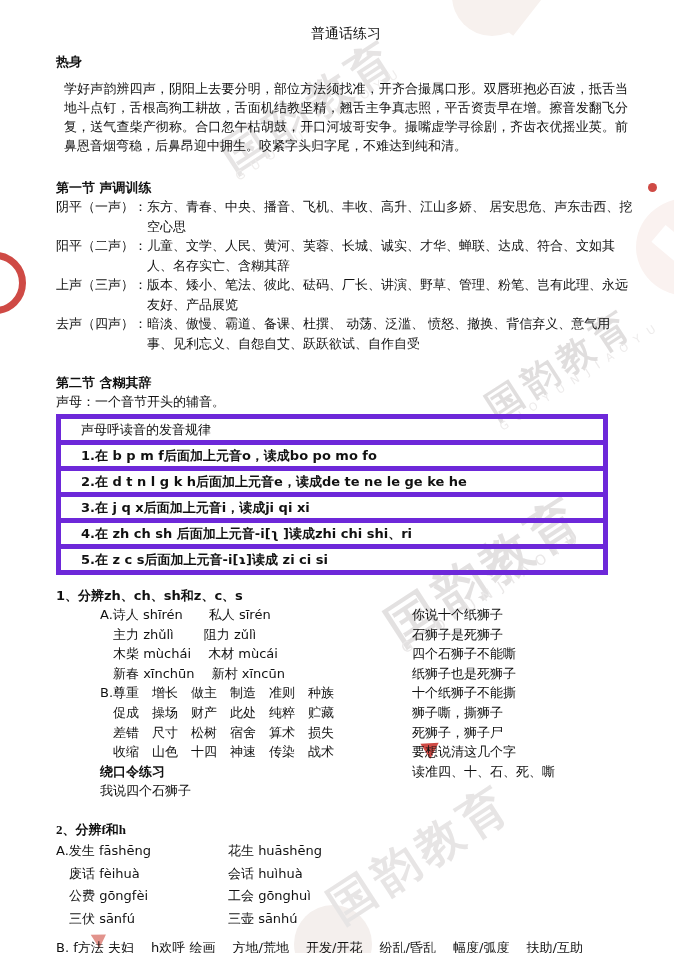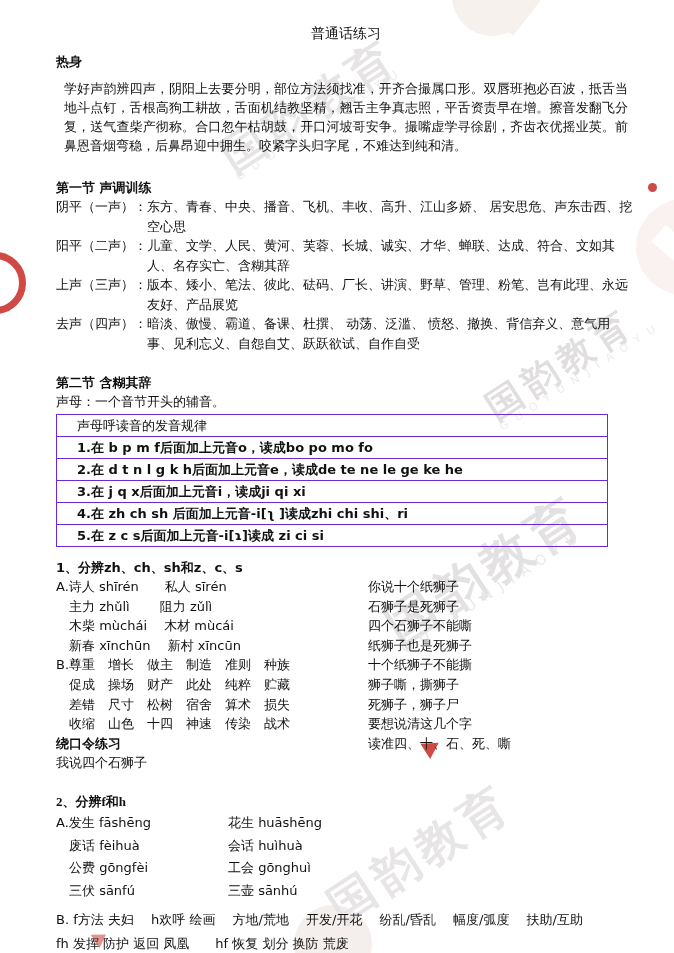--- a/index.html
+++ b/index.html
@@ -16,26 +16,26 @@
   .gap1{margin-top:23px;}
   .gap2{margin-top:20px;}
   .gap3{margin-top:11px;}
   .gap4{margin-top:19px;font-family:Liberation Serif, serif;}
   .tone-row{display:flex; line-height:19.5px;justify-content:space-between;}
   .tone-label{white-space:nowrap; flex:0 0 auto;}
   .tone-content{flex:1;}
   .def{margin:0; line-height:20px;}
   table.rules{border-collapse:collapse; width:552px; margin-top:2px;}
   table.rules td{
-    border:1px solid #6d28d9; padding:1px 20px; height:19px;
+    border:5px solid #6d28d9; padding:1px 20px; height:19px;
     font-size:13px; line-height:17px;
   }
   td.rule-head{font-weight:normal;}
   td.rule-item{font-weight:bold;}
-  .d1-row{display:flex; line-height:19.6px;}
+  .d1-row{display:flex; line-height:19.6px;margin-left:44px;}
   .d1-left{flex:0 0 312px; white-space:pre-wrap;}
   .d1-right{flex:1; white-space:pre-wrap;}
   .bold{font-weight:bold;}
   .d2-row{display:flex; line-height:22.6px;}
   .d2-left{flex:0 0 172px; white-space:pre-wrap;}
   .d2-right{flex:1; white-space:pre-wrap;}
   #drill2{margin-top:1px;}
   .b-line{white-space:pre-wrap; line-height:24px;}
   #blines{margin-top:6px;}
   

